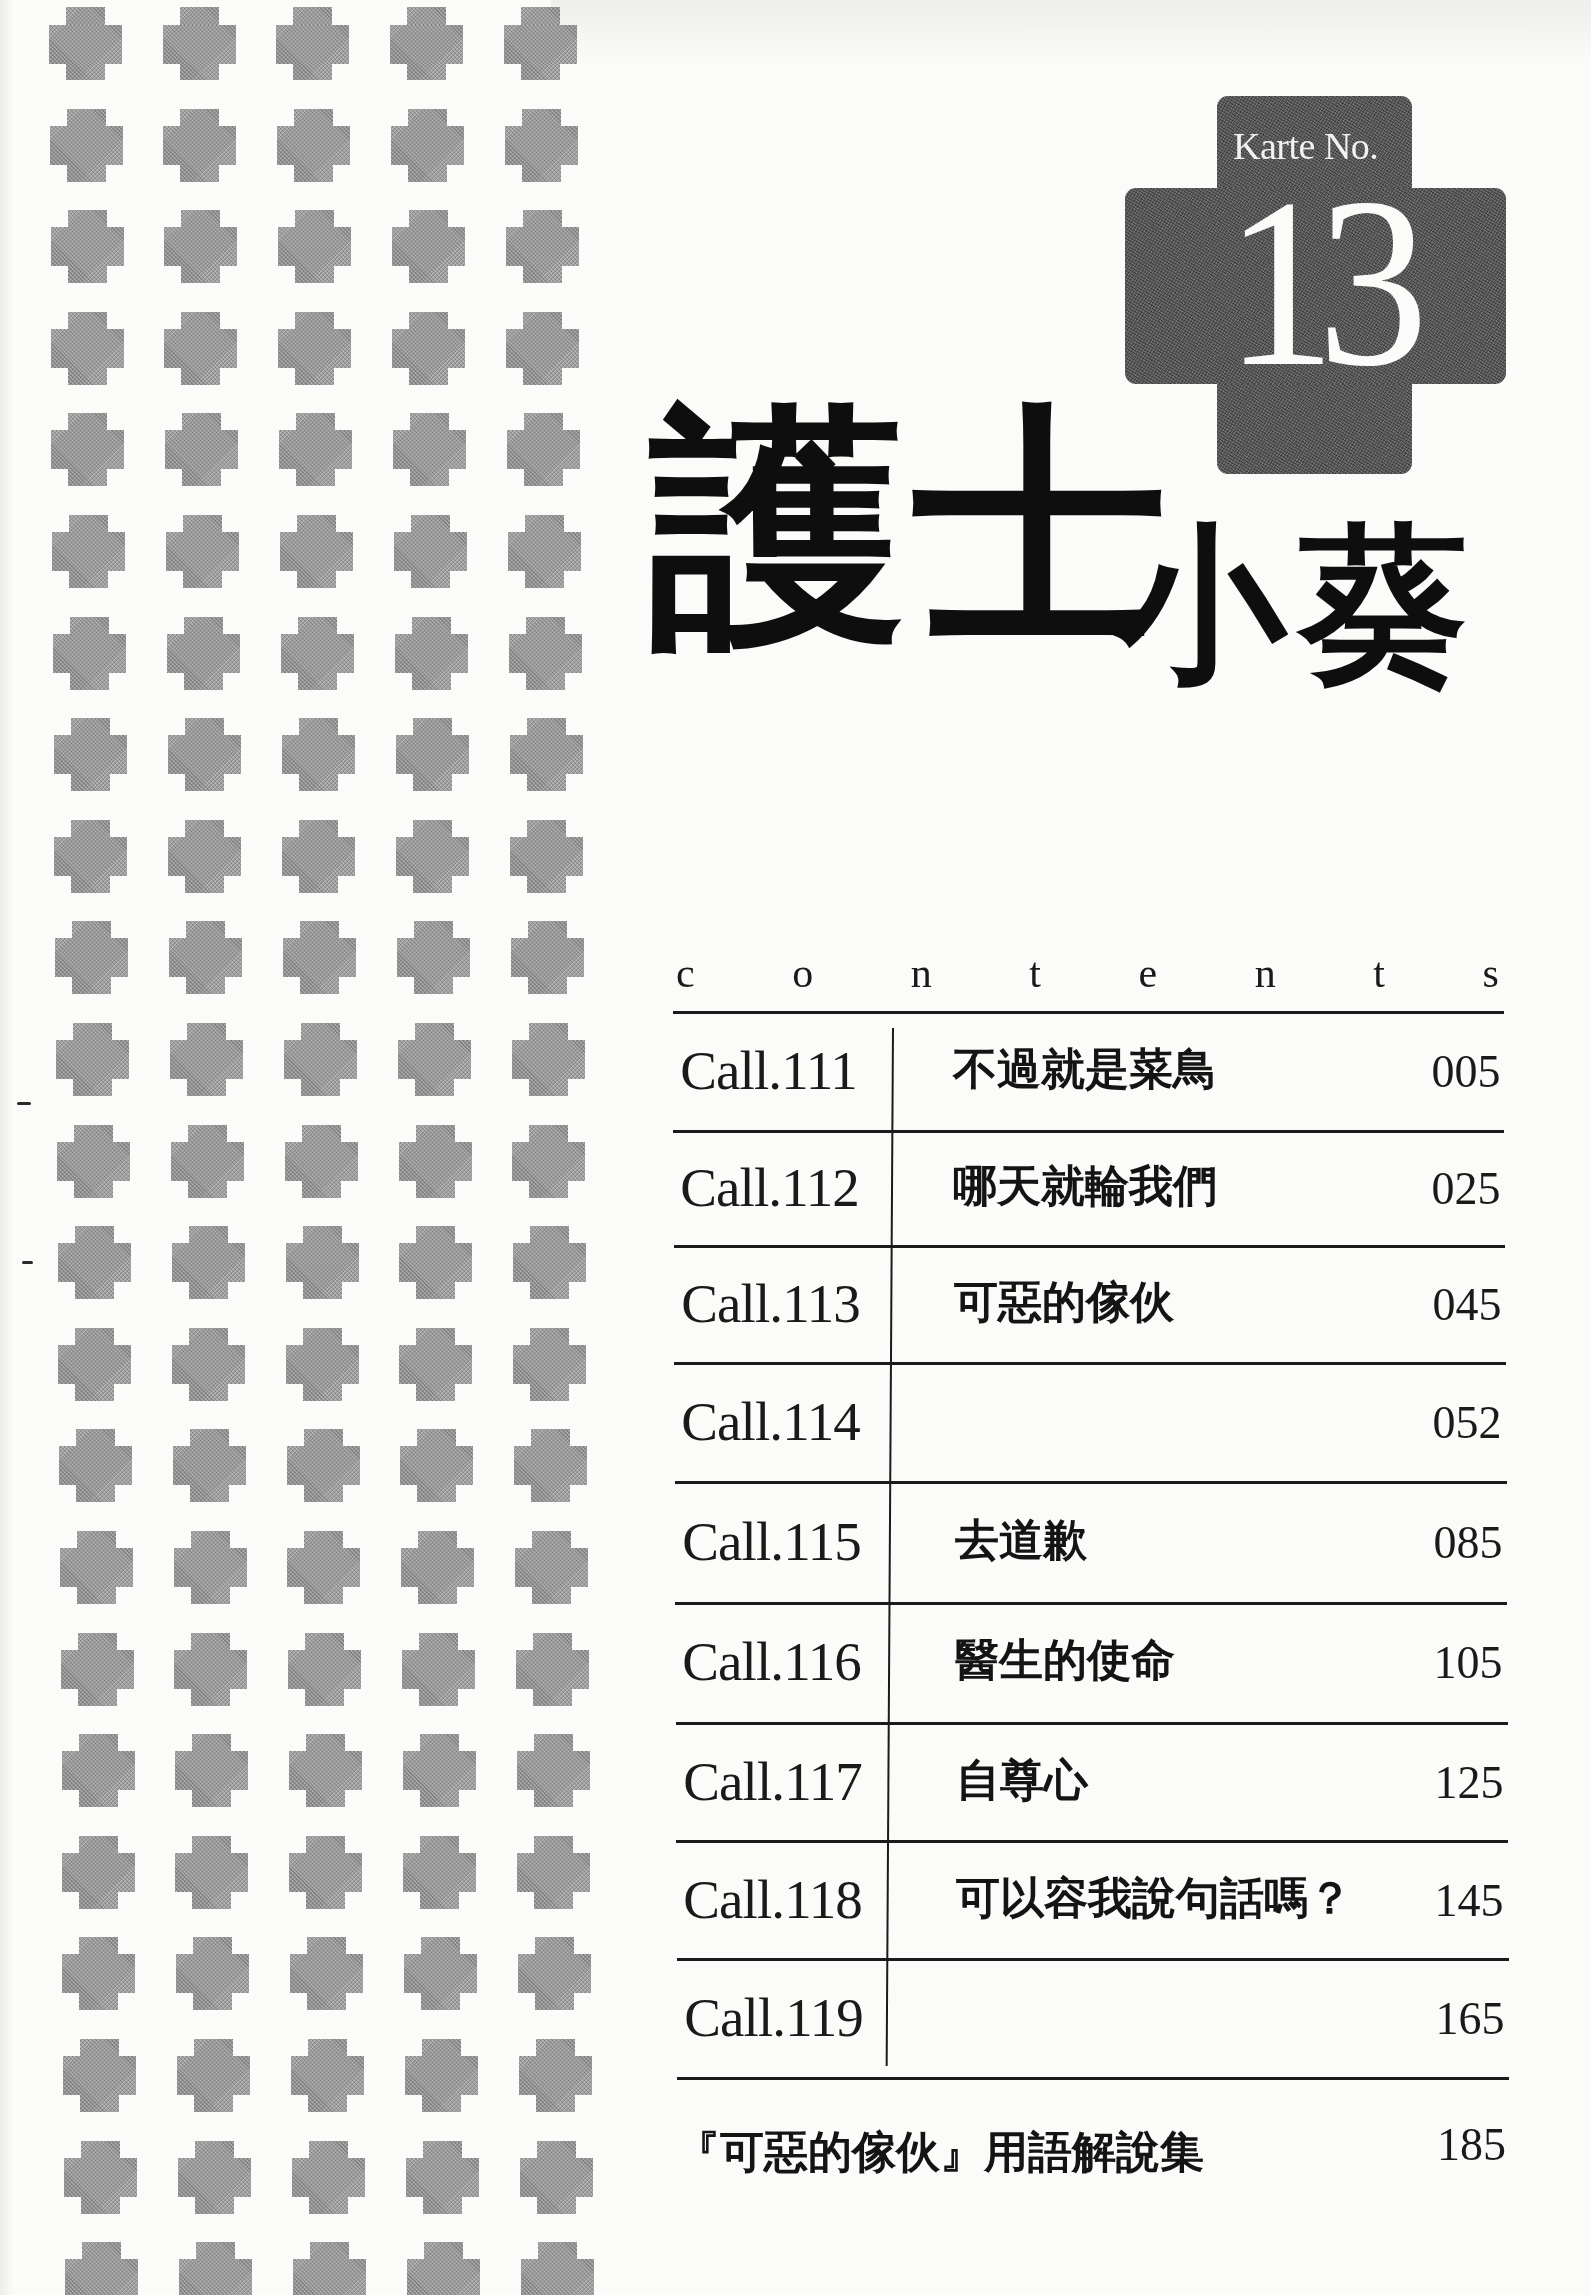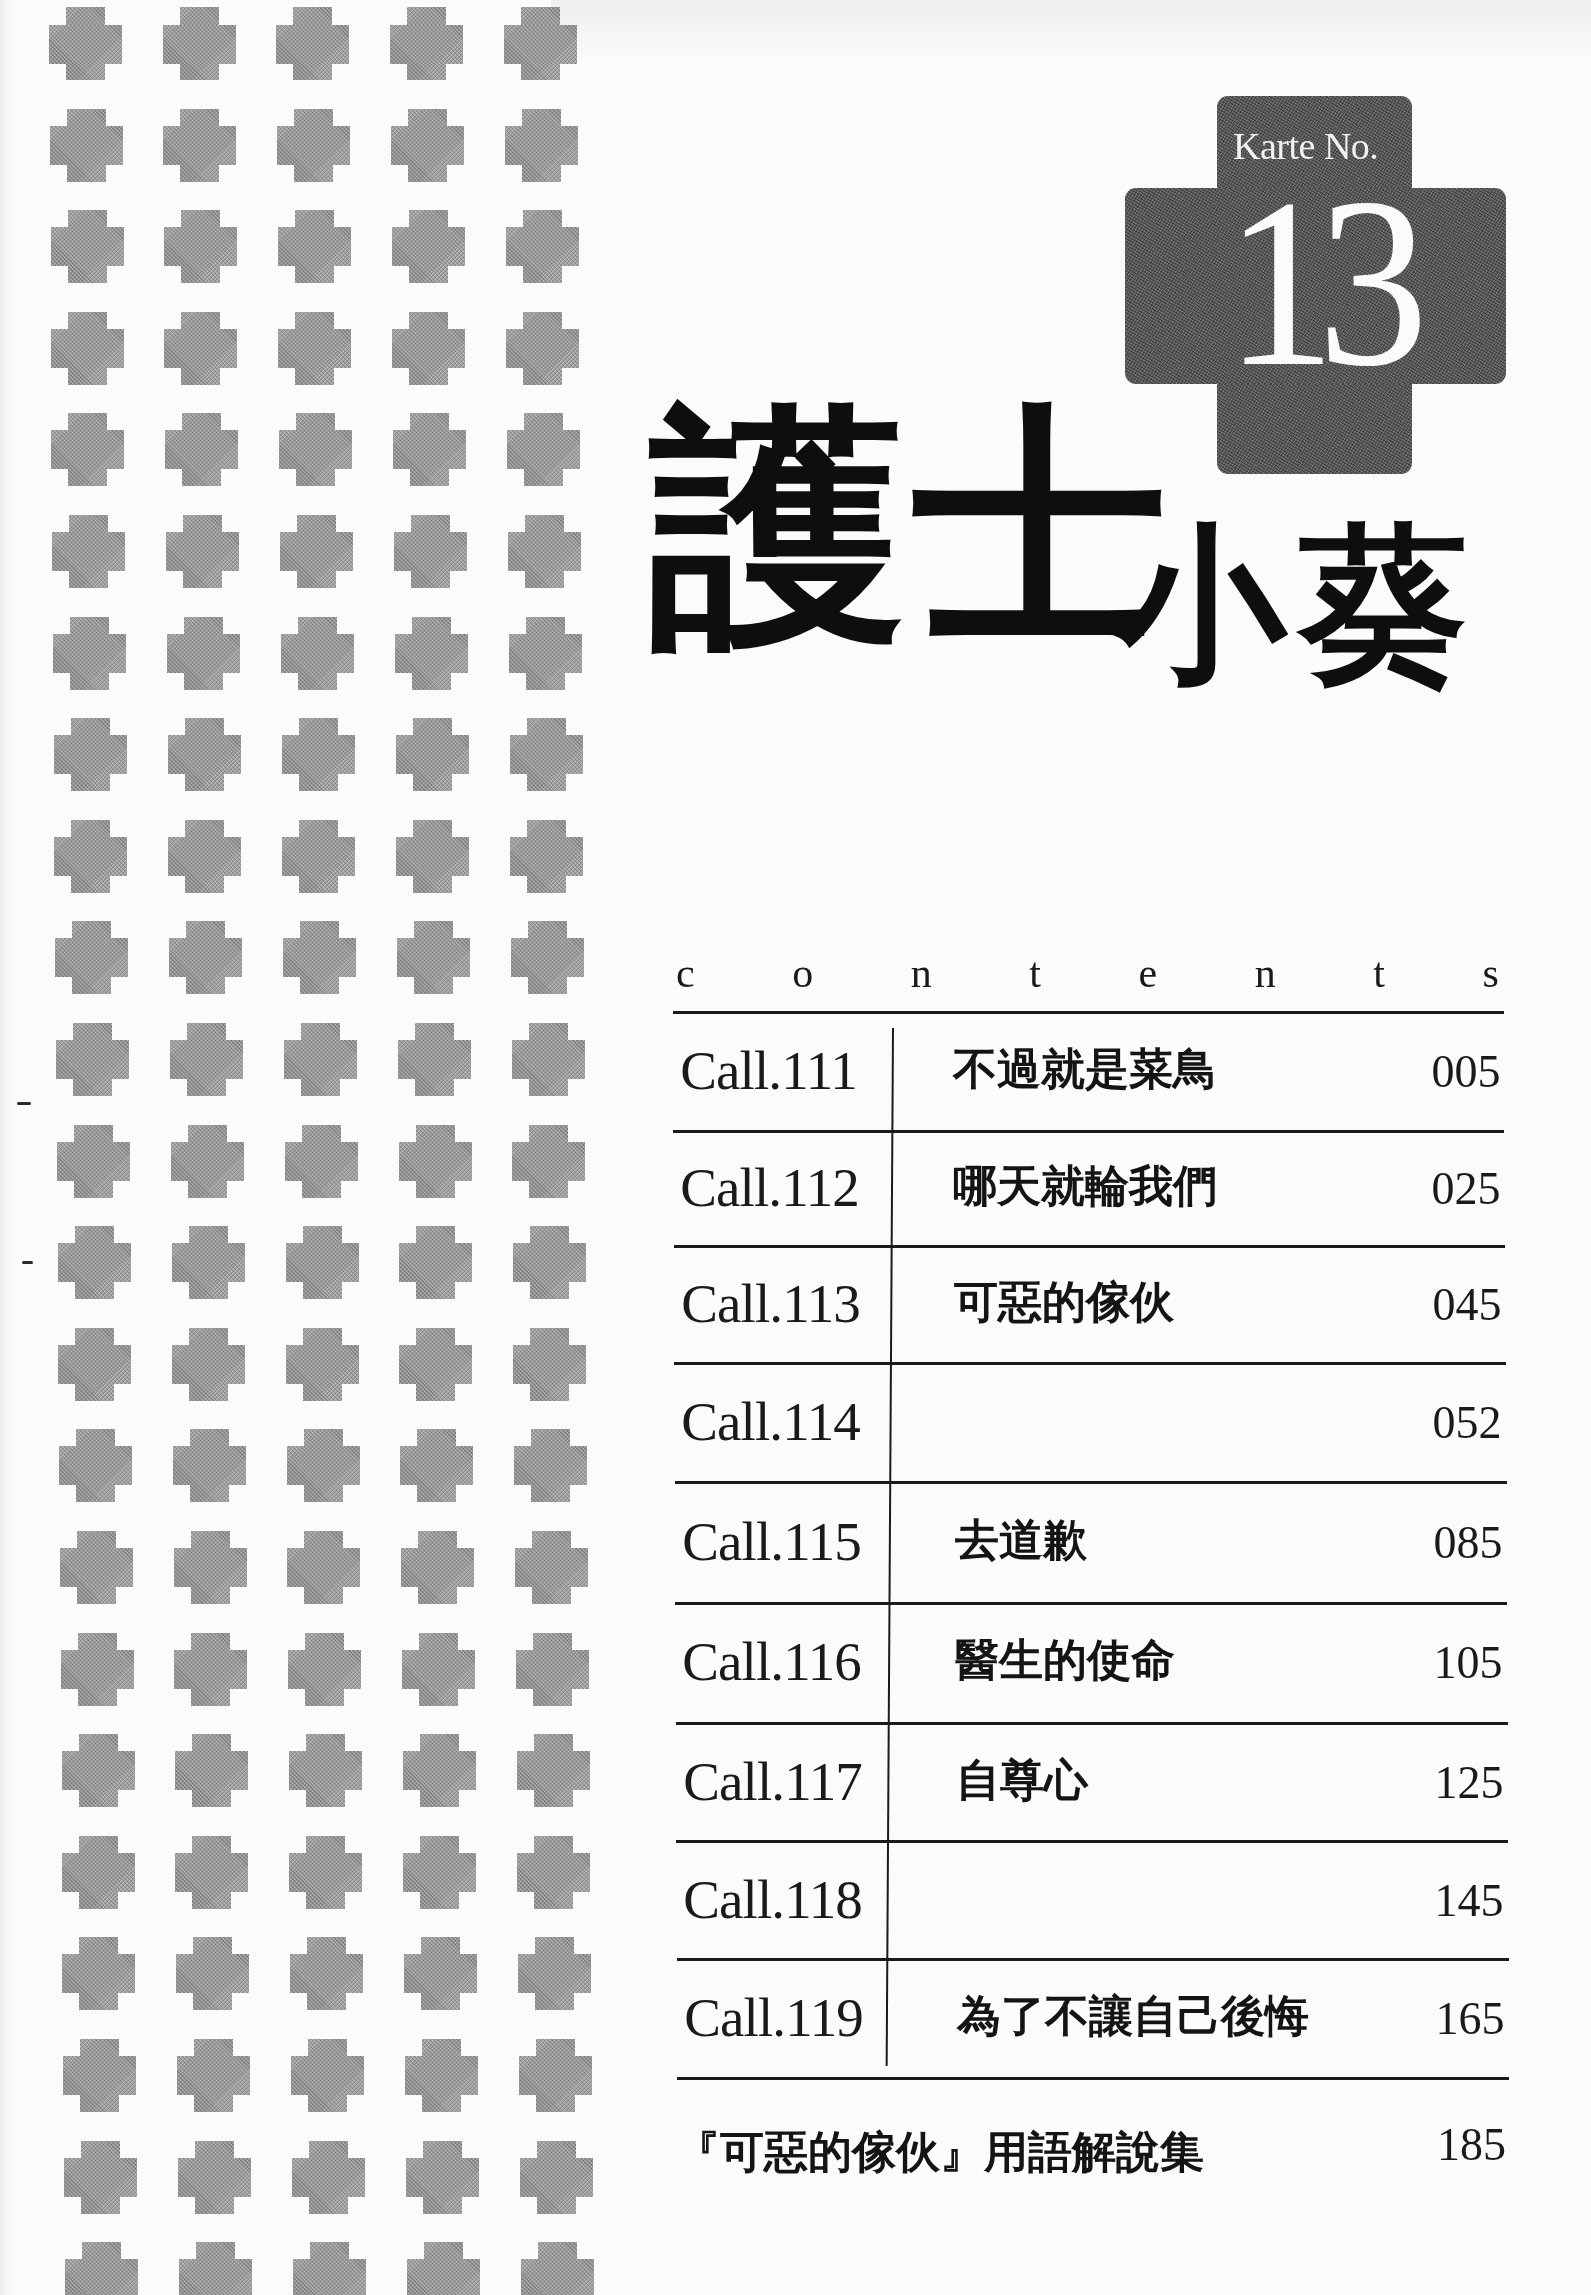--- a/index.html
+++ b/index.html
@@ -426,25 +426,25 @@
   <div class="toc-title">醫生的使命</div>
   <div class="toc-page">105</div>
 </div>
 <div class="toc-row" style="top:1724px; left:676px;">
   <div class="toc-call">Call.117</div>
   <div class="toc-title">自尊心</div>
   <div class="toc-page">125</div>
 </div>
 <div class="toc-row" style="top:1842px; left:676px;">
   <div class="toc-call">Call.118</div>
+  <div class="toc-title">可以容我說句話嗎？</div>
   <div class="toc-page">145</div>
 </div>
 <div class="toc-row" style="top:1960px; left:677px;">
   <div class="toc-call">Call.119</div>
-  <div class="toc-title">為了不讓自己後悔</div>
   <div class="toc-page">165</div>
 </div>
 
 <div class="glossary">
   <div class="glossary-title">『可惡的傢伙』用語解說集</div>
   <div class="glossary-page">185</div>
 </div>
 
 <div class="speck" style="left:16.5px; top:1102px; width:14.7px; height:2.8px;"></div>
 <div class="speck" style="left:22px; top:1261px; width:11px; height:2.8px;"></div>

